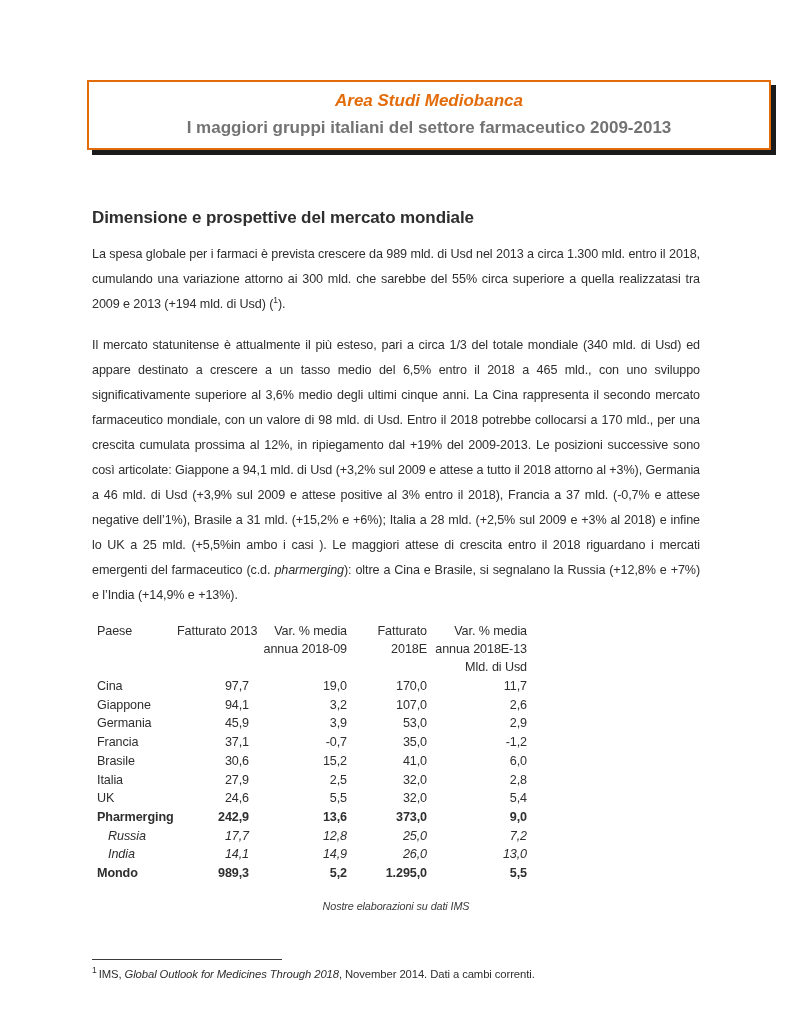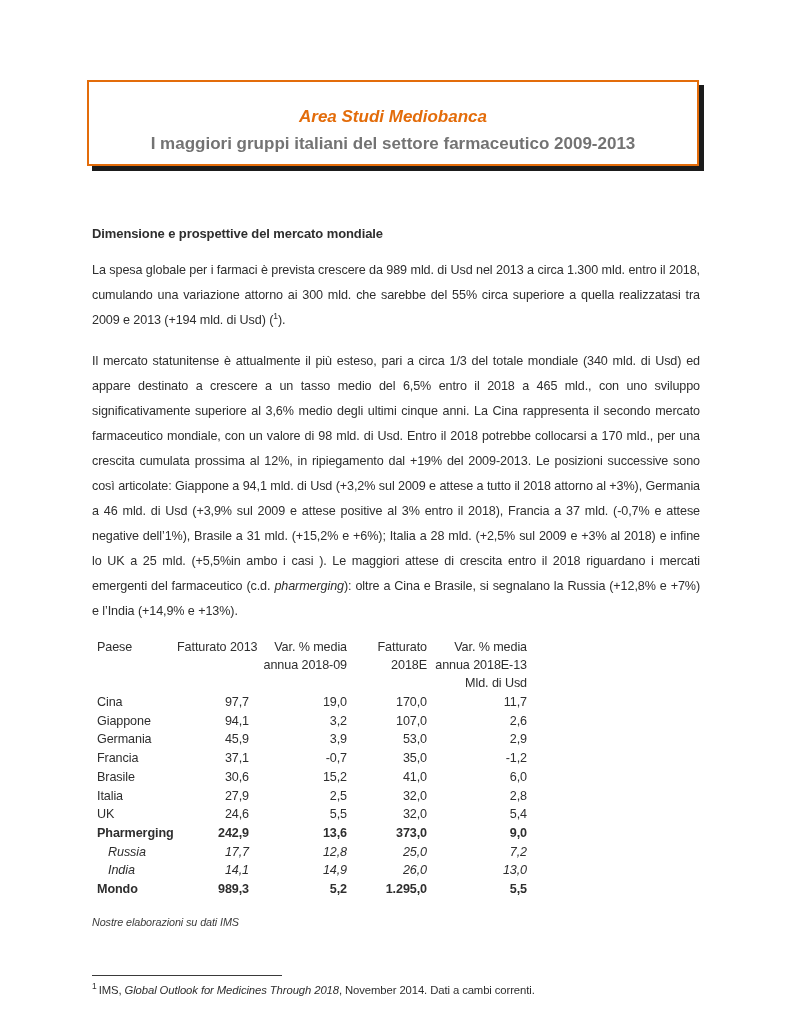--- a/index.html
+++ b/index.html
@@ -9,26 +9,26 @@
     height: 1024px;
     background: #ffffff;
     font-family: "Liberation Sans", sans-serif;
     color: #2e2e2e;
     overflow: hidden;
   }
   
   .title-box {
     box-sizing: border-box;
     margin: 80px 0 8px 87px;
-    width: 612px;
+    width: 684px;
     border: 2px solid #E36C0A;
     background: #ffffff;
     box-shadow: 5px 5px 0 #1b1b1b;
     text-align: center;
-    padding: 22px 8px 7px 8px;
+    padding: 6px 8px 7px 8px;
   }
   .title-line1 {
     color: #E36C0A;
     font-size: 17px;
     font-weight: bold;
     font-style: italic;
     line-height: 26px;
   }
   .title-line2 {
     color: #737373;
@@ -36,21 +36,21 @@
     font-weight: bold;
     line-height: 27px;
   }
   
   .content {
     margin: 0 91px 0 92px; 
     letter-spacing: -0.1px;
   }
   .section-heading {
     margin: 60px 0 0 0;
-    font-size: 13px;
+    font-size: 17px;
     font-weight: bold;
     line-height: 16px;
   }
   .para {
     margin: 16px 0 0 0;
     font-size: 12.6px;
     line-height: 25px;
     text-align: justify;
   }
   .para .fn-ref {
@@ -87,20 +87,21 @@
   table.countries tr.bold td { font-weight: bold; }
   table.countries tr.italic-indent td { font-style: italic; }
   table.countries tr.italic-indent td.first { padding-left: 11px; }
   
   .source-note {
     margin: 16px 0 0 0;
     font-size: 10.8px;
     font-style: italic;
     color: #3a3a3a;
     line-height: 14px;
+    text-align: center;
   }
   .footnote-divider {
     margin: 46px 0 0 0;
     width: 190px;
     border-top: 1.4px solid #3a3a3a;
     height: 0;
   }
   .footnote {
     margin: 7px 0 0 0;
     font-size: 11.3px;

